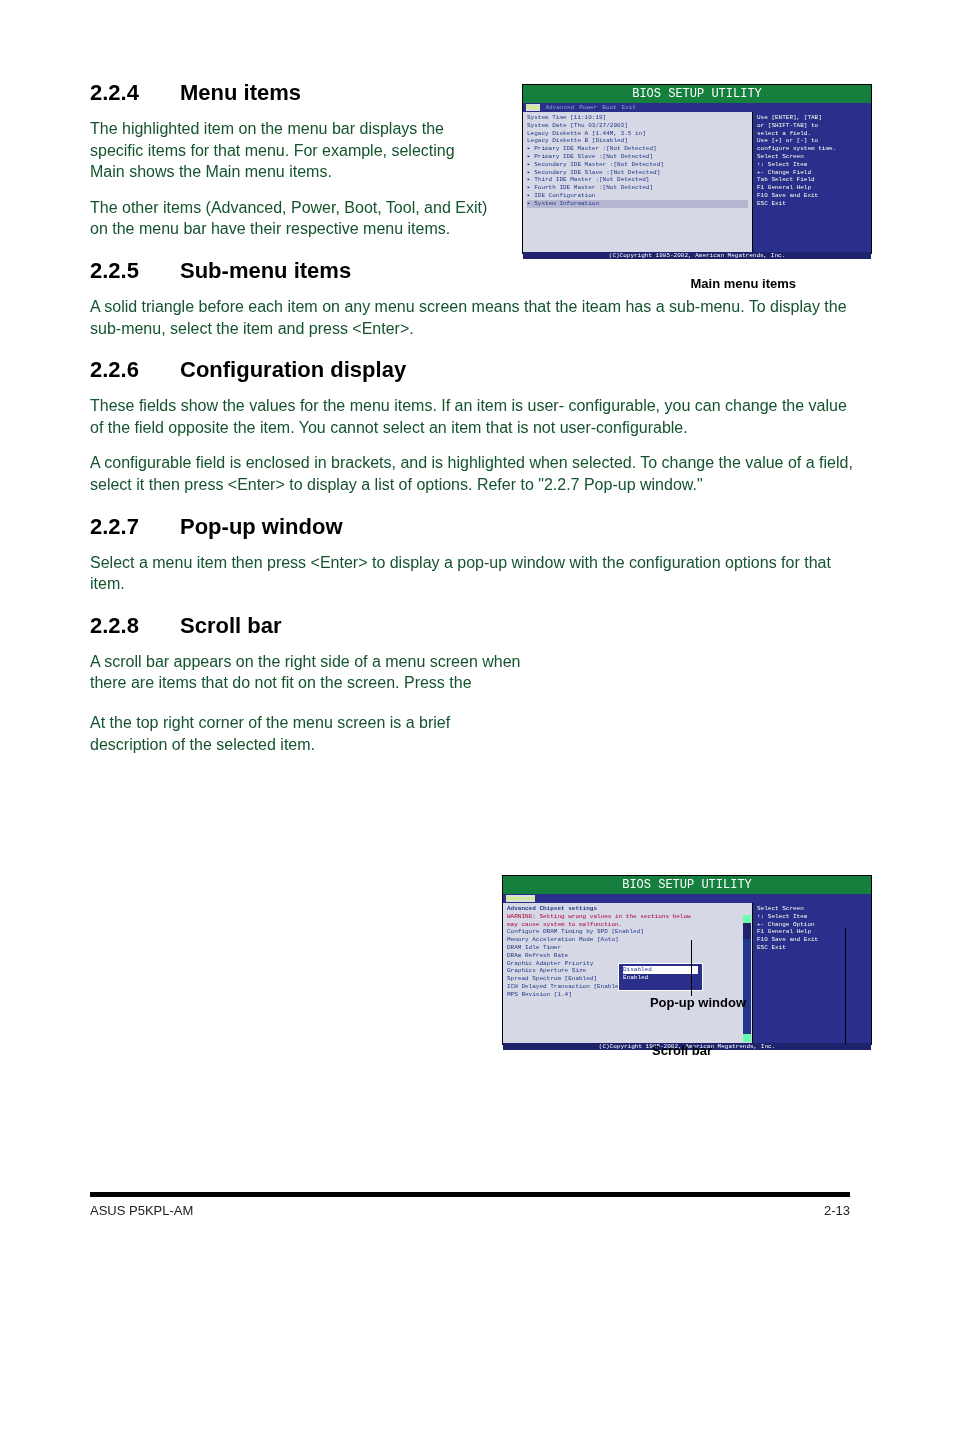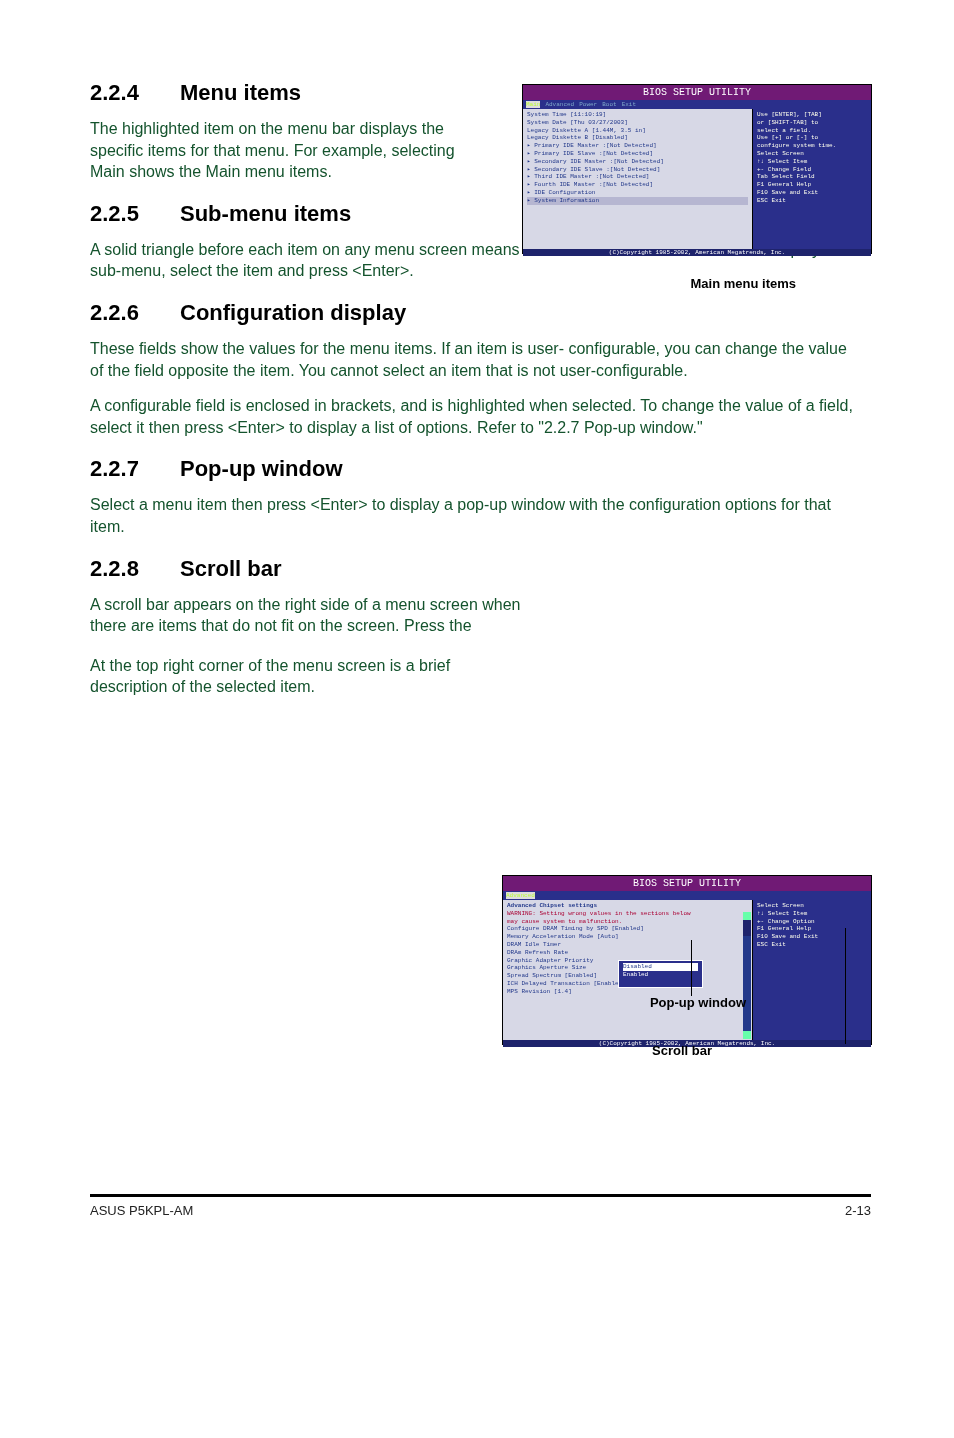--- a/index.html
+++ b/index.html
@@ -8,46 +8,47 @@
   h2 { font-size: 22px; font-weight: bold; margin-bottom: 12px; }
   h2 .secnum { display: inline-block; width: 90px; }
   p { font-size: 16px; line-height: 1.35; color: #14532d; margin-bottom: 14px; }
   .narrow { max-width: 400px; }
   .narrow2 { max-width: 440px; }
   .sec { margin-bottom: 18px; }
   .bios-fig { position: absolute; }
   .bios-fig.fig1 { top: 84px; right: 82px; width: 350px; height: 170px; }
   .bios-fig.fig2 { top: 875px; right: 82px; width: 370px; height: 170px; }
   .bios-box { border: 1px solid #000; background: #2a2f8b; color: #cfc; width: 100%; height: 100%; font-family: "Courier New", monospace; font-size: 6px; position: relative; }
-  .bios-titlebar { background: #701a75; color: #fff; text-align: center; padding: 2px 0; font-size: 10px; }
+  .bios-titlebar { background: #15803d; color: #fff; text-align: center; padding: 2px 0; font-size: 12px; }
   .bios-menubar { background: #2a2f8b; color: #7fa7c9; padding: 1px 3px; }
   .bios-menubar span { margin-right: 5px; }
   .bios-menubar .active { background: #ddd; color: #bf3; }
   .bios-body { display: flex; height: calc(100% - 28px); }
   .bios-left { flex: 1; background: #d7d8e6; color: #22388a; padding: 2px 4px; line-height: 1.3; border-right: 1px solid #000; position: relative; }
   .bios-right { width: 118px; background: #2a2f8b; color: #ffe; padding: 2px 4px; line-height: 1.3; }
   .bios-hl { background: #b6b6d1; }
   .bios-footer { background: #1e236c; color: #fff; text-align: center; font-size: 6px; }
   .fig-caption { position: absolute; font-weight: bold; font-size: 13px; }
   .fig-caption.cap1 { top: 276px; right: 158px; }
   .fig-caption.cap2 { bottom: 256px; right: 208px; }
   .fig-caption.cap3 { bottom: 208px; right: 242px; }
   .pointer-line { position: absolute; background: #000; }
-  .footer { position: absolute; bottom: 48px; left: 90px; right: 83px; border-top: 3px solid #000000; padding-top: 6px; font-size: 13px; color: #222; display: flex; justify-content: space-between; }
+  .footer { position: absolute; bottom: 48px; left: 90px; right: 104px; border-top: 5px solid #000000; padding-top: 6px; font-size: 13px; color: #222; display: flex; justify-content: space-between; }
   .popup-svg { position: absolute; left: 115px; top: 60px; width: 85px; height: 28px; }
   .scrollbar-svg { position: absolute; top: 12px; right: 1px; width: 8px; bottom: 1px; }
 </style>
 </head>
 <body>
 
 <div class="page">
 
   <div class="sec">
     <h2><span class="secnum">2.2.4</span><span>Menu items</span></h2>
     <p class="narrow">The highlighted item on the menu bar displays the specific items for that menu. For example, selecting Main shows the Main menu items.</p>
+    <p class="narrow">The other items (Advanced, Power, Boot, Tool, and Exit) on the menu bar have their respective menu items.</p>
   </div>
 
   <div class="bios-fig fig1">
     <div class="bios-box">
       <div class="bios-titlebar">BIOS SETUP UTILITY</div>
       <div class="bios-menubar">
         <span class="active">Main</span><span>Advanced</span><span>Power</span><span>Boot</span><span>Exit</span>
       </div>
       <div class="bios-body">
         <div class="bios-left">

